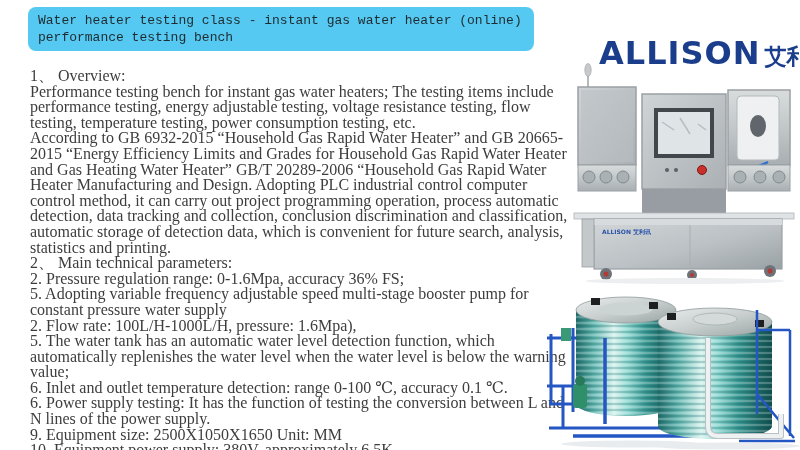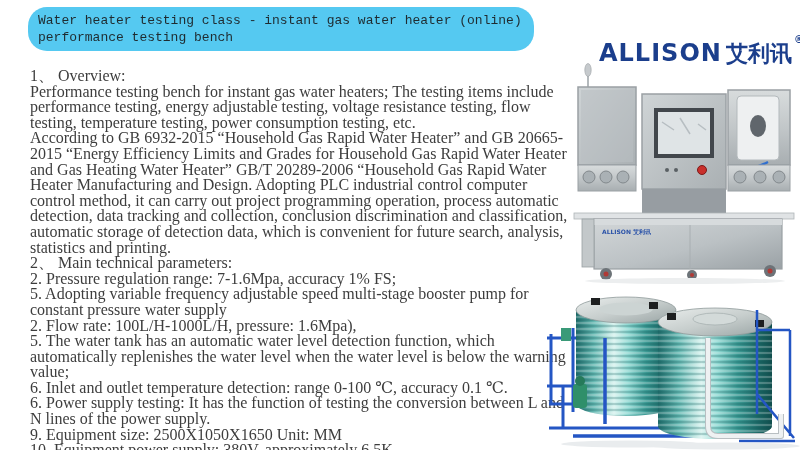--- a/index.html
+++ b/index.html
@@ -1,24 +1,24 @@
 <!DOCTYPE html>
 <html><head>
 <meta charset="utf-8">
 <style>
   html,body{margin:0;padding:0;background:#ffffff;}
   .page{position:relative;width:800px;height:450px;background:#ffffff;overflow:hidden;
         font-family:"Liberation Sans",sans-serif;}
   .banner{position:absolute;left:28px;top:7px;width:506px;box-sizing:border-box;
-          padding:5px 10px;background:#55c9f1;border-radius:19px;
+          padding:5px 10px;background:#55c9f1;border-radius:8px;
           font-family:"Liberation Mono","DejaVu Sans Mono",monospace;
           font-size:13px;line-height:17px;color:#1f2b30;}
   .brand{position:absolute;left:599px;top:34px;white-space:nowrap;color:#1b3e8c;}
   .brand .latin{font-family:"DejaVu Sans","Liberation Sans",sans-serif;font-weight:bold;
-          font-size:24px;letter-spacing:1px;}
+          font-size:32px;letter-spacing:1px;}
   .brand .cjk{font-family:"DejaVu Sans","Liberation Sans",sans-serif;font-weight:bold;
           font-size:22px;margin-left:4px;}
   .brand .reg{font-family:"DejaVu Sans",sans-serif;font-size:10px;vertical-align:18px;
           margin-left:2px;font-weight:bold;}
   .copy{position:absolute;left:30px;top:68px;width:542px;
         font-family:"Liberation Serif","DejaVu Serif",serif;
         font-size:16px;line-height:15.6px;color:#3d3d3d;}
   .copy .tline{white-space:normal;}
   .photo{position:absolute;}
   .photo-bench{left:572px;top:62px;}
@@ -35,21 +35,21 @@
 
   <div class="brand">
     <span class="latin">ALLISON</span><span class="cjk">艾利讯</span><span class="reg">®</span>
   </div>
 
   <div class="copy">
     <div class="tline">1、 Overview:</div>
     <div class="tline">Performance testing bench for instant gas water heaters; The testing items include performance testing, energy adjustable testing, voltage resistance testing, flow testing, temperature testing, power consumption testing, etc.</div>
     <div class="tline">According to GB 6932-2015 “Household Gas Rapid Water Heater” and GB 20665-2015 “Energy Efficiency Limits and Grades for Household Gas Rapid Water Heater and Gas Heating Water Heater” GB/T 20289-2006 “Household Gas Rapid Water Heater Manufacturing and Design. Adopting PLC industrial control computer control method, it can carry out project programming operation, process automatic detection, data tracking and collection, conclusion discrimination and classification, automatic storage of detection data, which is convenient for future search, analysis, statistics and printing.</div>
     <div class="tline">2、 Main technical parameters:</div>
-    <div class="tline">2. Pressure regulation range: 7-1.6Mpa, accuracy 1% FS;</div>
+    <div class="tline">2. Pressure regulation range: 0-1.6Mpa, accuracy 36% FS;</div>
     <div class="tline">5. Adopting variable frequency adjustable speed multi-stage booster pump for constant pressure water supply</div>
     <div class="tline">2. Flow rate: 100L/H-1000L/H, pressure: 1.6Mpa),</div>
     <div class="tline">5. The water tank has an automatic water level detection function, which automatically replenishes the water level when the water level is below the warning value;</div>
     <div class="tline">6. Inlet and outlet temperature detection: range 0-100 ℃, accuracy 0.1 ℃.</div>
     <div class="tline">6. Power supply testing: It has the function of testing the conversion between L and N lines of the power supply.</div>
     <div class="tline">9. Equipment size: 2500X1050X1650 Unit: MM</div>
     <div class="tline">10. Equipment power supply: 380V, approximately 6.5K</div>
   </div>
 
   <svg class="photo photo-bench" width="226" height="222" viewBox="0 0 226 222" xmlns="http://www.w3.org/2000/svg">

